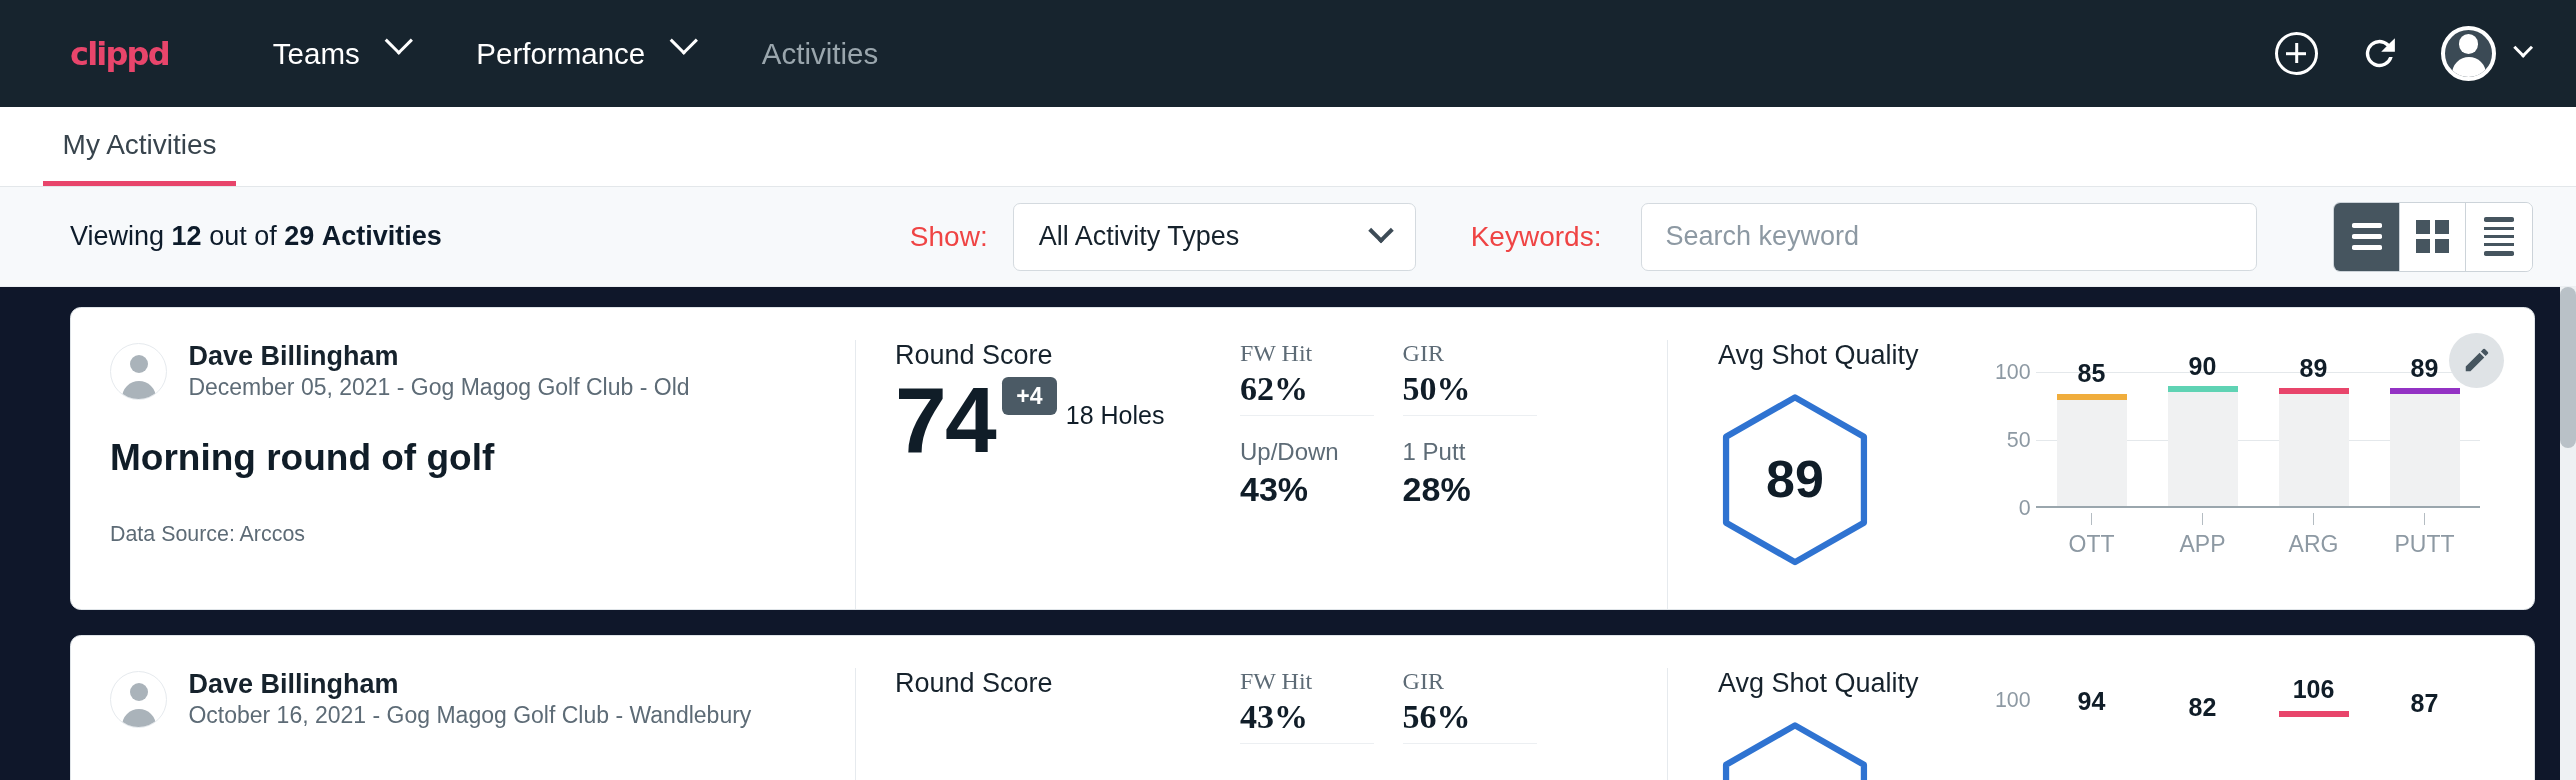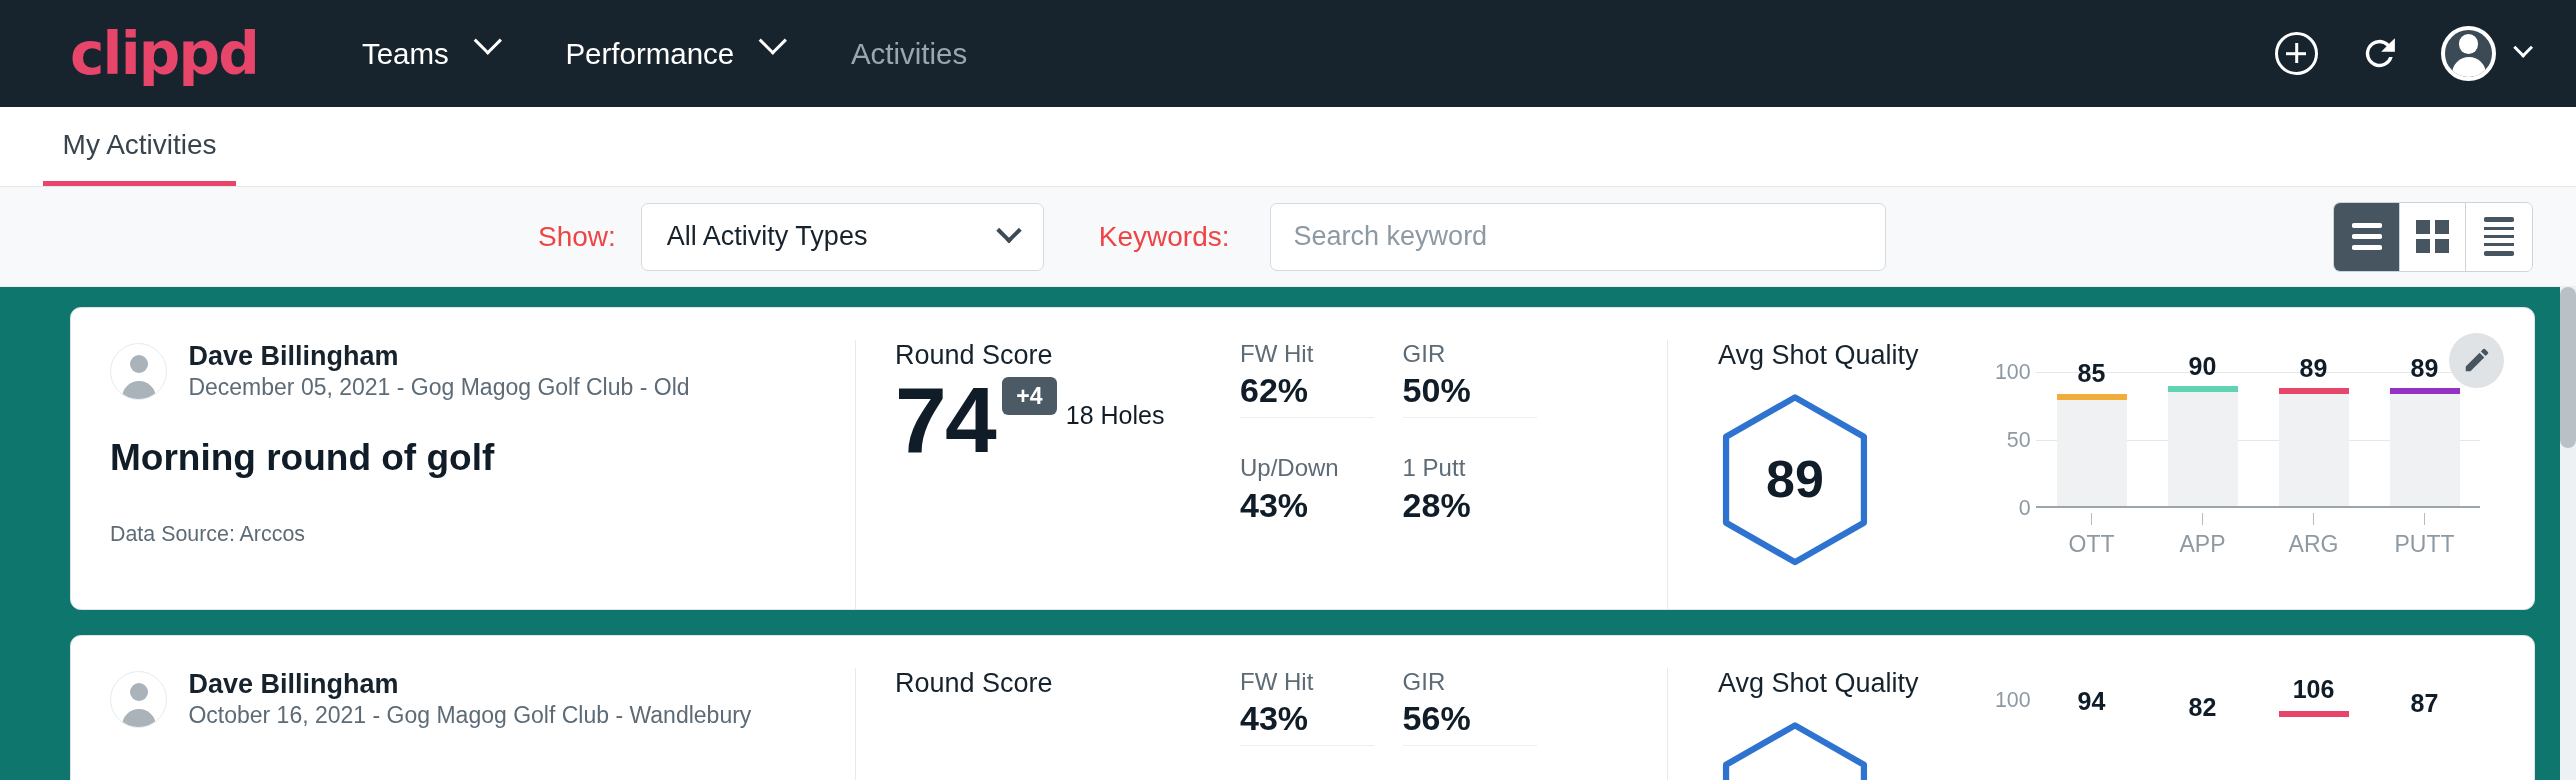--- a/index.html
+++ b/index.html
@@ -13,21 +13,21 @@
   
   .topbar {
     height: 107px;
     background: #17242e;
     display: flex;
     align-items: center;
     padding: 0 46px 0 70px;
     position: relative;
   }
   .brand {
-    font-size: 58px;
+    font-size: 32px;
     font-weight: bold;
     color: #e8456b;
     letter-spacing: -1.8px;
     margin-right: 70px;
     line-height: 1;
     font-family: "DejaVu Sans", sans-serif;
   }
   .navlinks { display: flex; align-items: center; gap: 0; }
   .navitem {
     display: flex; align-items: flex-start; gap: 29px;
@@ -125,21 +125,21 @@
   }
   .vt:last-child { border-right: none; }
   .vt.active { background: #46555f; }
   .vt .bar { width: 30px; height: 5.4px; background: #46555f; border-radius: 1.8px; }
   .vt.active .bar { background: #fff; }
   .vt .thinbar { width: 30px; height: 2.7px; background: #46555f; }
   .vt .gridwrap { display: grid; grid-template-columns: repeat(2, 13.4px); gap: 5.4px; }
   .vt .sq { width: 13.4px; height: 13.4px; background: #46555f; }
 
   
-  .content { background: #0f766e; height: 493px; padding: 19.6px 41px 0 70px; position: relative; }
+  .content { background: #0f172a; height: 493px; padding: 19.6px 41px 0 70px; position: relative; }
   .card {
     background: #fff; border: 0.9px solid #dfe4e8; border-radius: 10.7px;
     height: 303px; position: relative; display: flex; margin-bottom: 25px;
     padding: 32px 0 0 0;
   }
   .col-left { width: 785px; padding: 0 36px 0 39px; border-right: 0.9px solid #e6eaee; }
   .person { display: flex; align-items: center; gap: 21.4px; }
   .avatar-c {
     width: 57px; height: 57px; border-radius: 50%;
     background: #fff; border: 1.8px solid #e6eaee;
@@ -158,21 +158,21 @@
   .bignum { font-size: 93px; font-weight: bold; color: #101d28; line-height: 0.95; letter-spacing: -1.8px; }
   .badge {
     background: #4b5a65; color: #fff; font-size: 23px; font-weight: bold;
     border-radius: 6.2px; padding: 5.4px 14.3px; margin: 0 0 48px 7.1px;
   }
   .holes { font-size: 25px; color: #101d28; margin: 0 0 9px 9px; }
 
   .col-stats { width: 428px; padding: 0 27px 0 0; border-right: 0.9px solid #e6eaee; }
   .statgrid { display: grid; grid-template-columns: 134px 134px; column-gap: 28.6px; }
   .statcell { padding-bottom: 7.1px; }
-  .statcell.top { border-bottom: 1.8px solid #eceff2; margin-bottom: 36px; }
+  .statcell.top { border-bottom: 1.8px solid #eceff2; margin-bottom: 22px; font-family: Liberation Serif, serif; }
   .statlab { font-size: 24px; color: #5d6b76; }
   .statval { font-size: 34px; font-weight: bold; color: #101d28; margin-top: 3.6px; }
 
   .col-quality { flex: 1; padding: 0 0 0 50px; display: flex; }
   .hexwrap { width: 268px; }
   .hex {
     width: 154px; height: 175px; margin-top: 21.4px;
     display: flex; align-items: center; justify-content: center;
     position: relative;
   }
@@ -249,20 +249,27 @@
       <span class="chev-small"></span>
     </div>
   </div>
 </div>
 
 <div class="tabbar">
   <div class="tab">My Activities</div>
 </div>
 
 <div class="filterbar">
+  <div class="viewing">
+    <span>Viewing</span>
+    <b>12</b>
+    <span>out of</span>
+    <b>29</b>
+    <b>Activities</b>
+  </div>
 
   <div class="showgroup">
     <span class="lbl">Show:</span>
     <div class="select">
       <span class="v">All Activity Types</span>
       <span class="chev2"></span>
     </div>
   </div>
 
   <div class="kwgroup">

